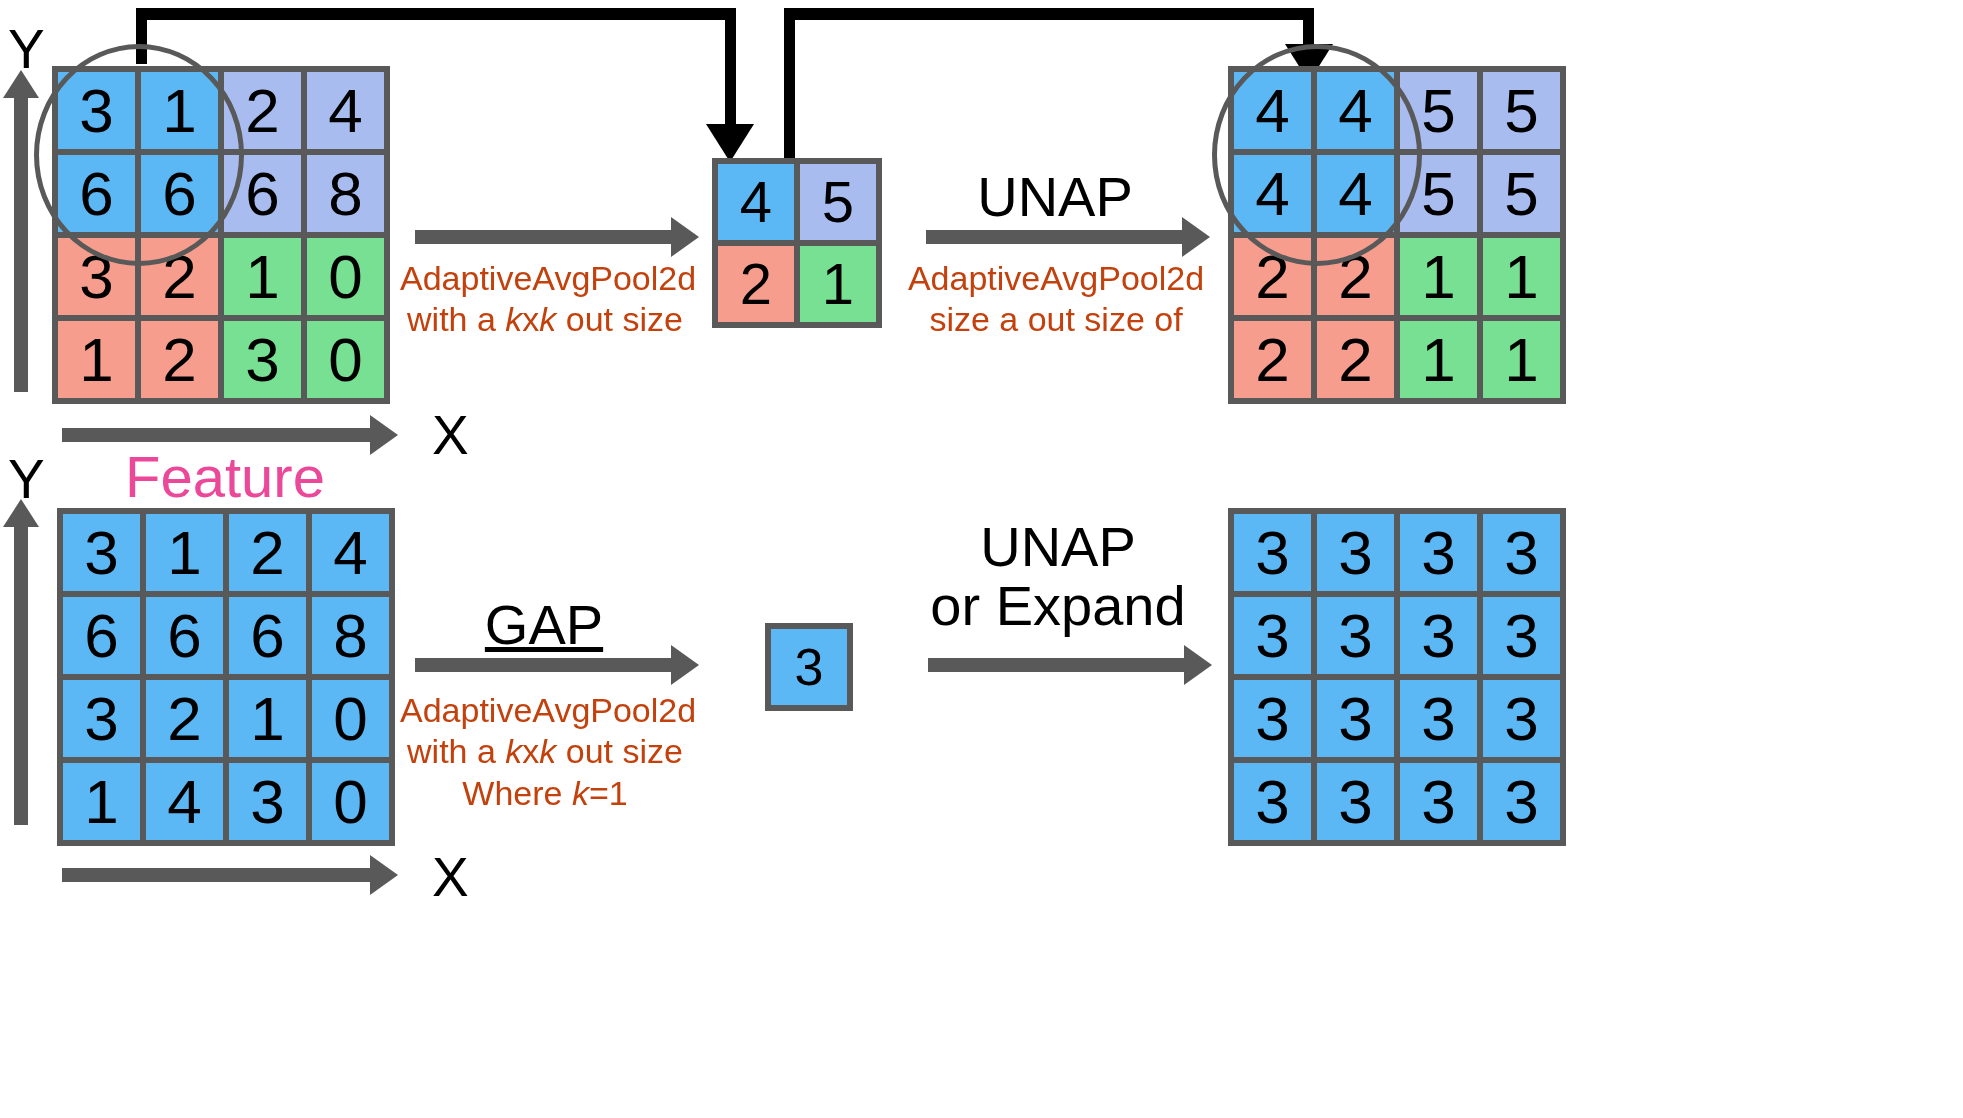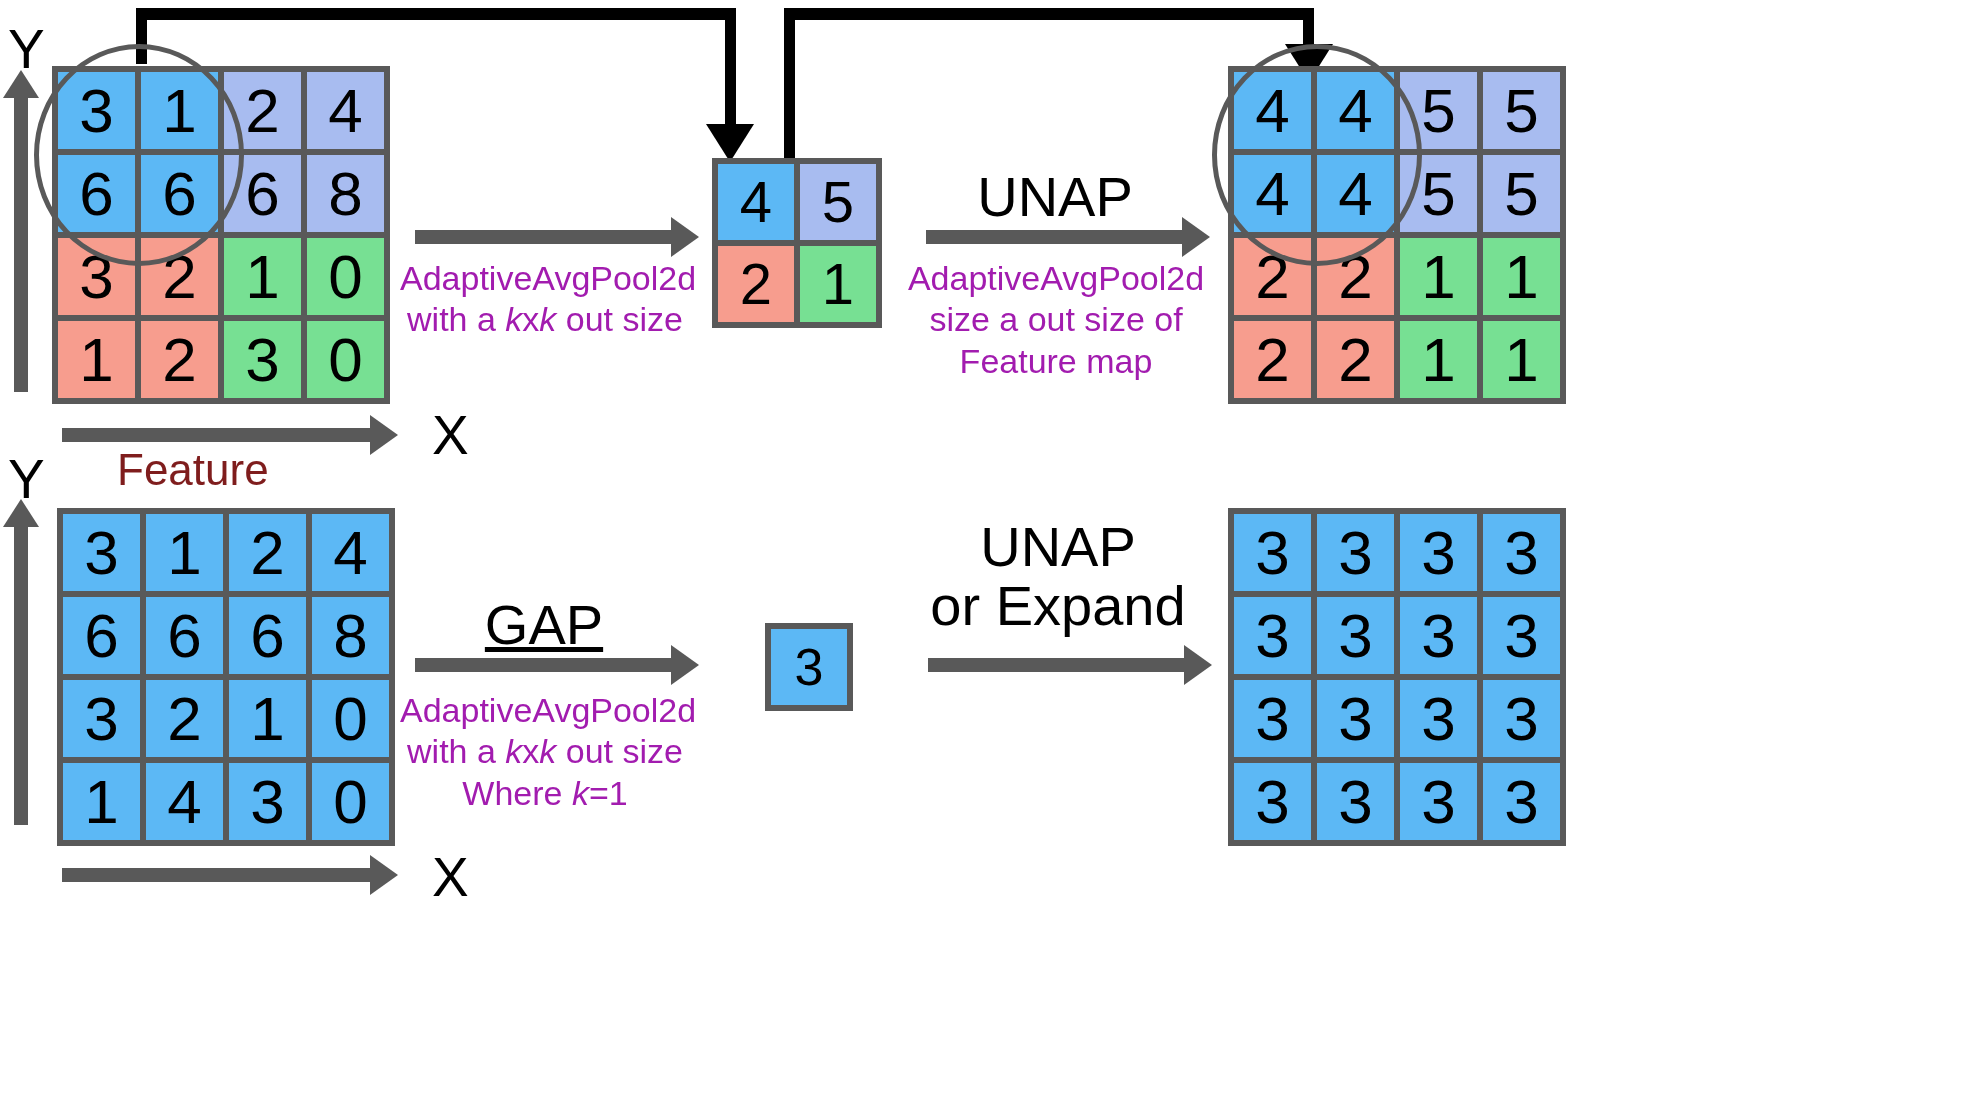--- a/index.html
+++ b/index.html
@@ -168,34 +168,34 @@
   #op-unap-top-title    { left: 926px; top: 168px; width: 258px; }
   #op-gap-title         { left: 415px; top: 596px; width: 258px; text-decoration: underline; }
   #op-unap-bottom-title { left: 903px; top: 518px; width: 310px; }
 
   .op-caption {
     position: absolute;
     font-size: 34px;
     line-height: 1.22;
     text-align: center;
     font-family: "Liberation Sans", sans-serif;
-    color: #a21caf;
+    color: #c2410c;
   }
   .op-caption .ital { font-style: italic; }
   #op-lap-caption         { left: 400px; top: 258px; width: 290px; }
   #op-unap-top-caption    { left: 906px; top: 258px; width: 300px; }
   #op-gap-caption         { left: 400px; top: 690px; width: 290px; }
 
   #feature-label {
     position: absolute;
-    left: 117px; top: 448px;
-    font-size: 44px;
+    left: 125px; top: 448px;
+    font-size: 58px;
     line-height: 1;
     font-family: "Liberation Sans", sans-serif;
-    color: #7f1d1d;
+    color: #ec4899;
   }
 
   
   .pipe {
     position: absolute;
     background: #000000;
   }
   
   #pipe1-vert-left  { left: 136px; top: 8px;   width: 11px; height: 56px; }
   #pipe1-horiz      { left: 136px; top: 8px;   width: 600px; height: 12px; }
@@ -272,21 +272,20 @@
     <div class="cell c-lblue">5</div>
     <div class="cell c-red">2</div>
     <div class="cell c-green">1</div>
   </div>
 
   <div class="op-title" id="op-unap-top-title">UNAP</div>
   <div class="arrow-h" id="arrow-unap-top"></div>
   <div class="op-caption" id="op-unap-top-caption">
     <div>AdaptiveAvgPool2d</div>
     <div>size a out size of</div>
-    <div>Feature map</div>
   </div>
 
   <div class="grid" id="grid-unpooled">
     <div class="cell c-blue">4</div>
     <div class="cell c-blue">4</div>
     <div class="cell c-lblue">5</div>
     <div class="cell c-lblue">5</div>
     <div class="cell c-blue">4</div>
     <div class="cell c-blue">4</div>
     <div class="cell c-lblue">5</div>

